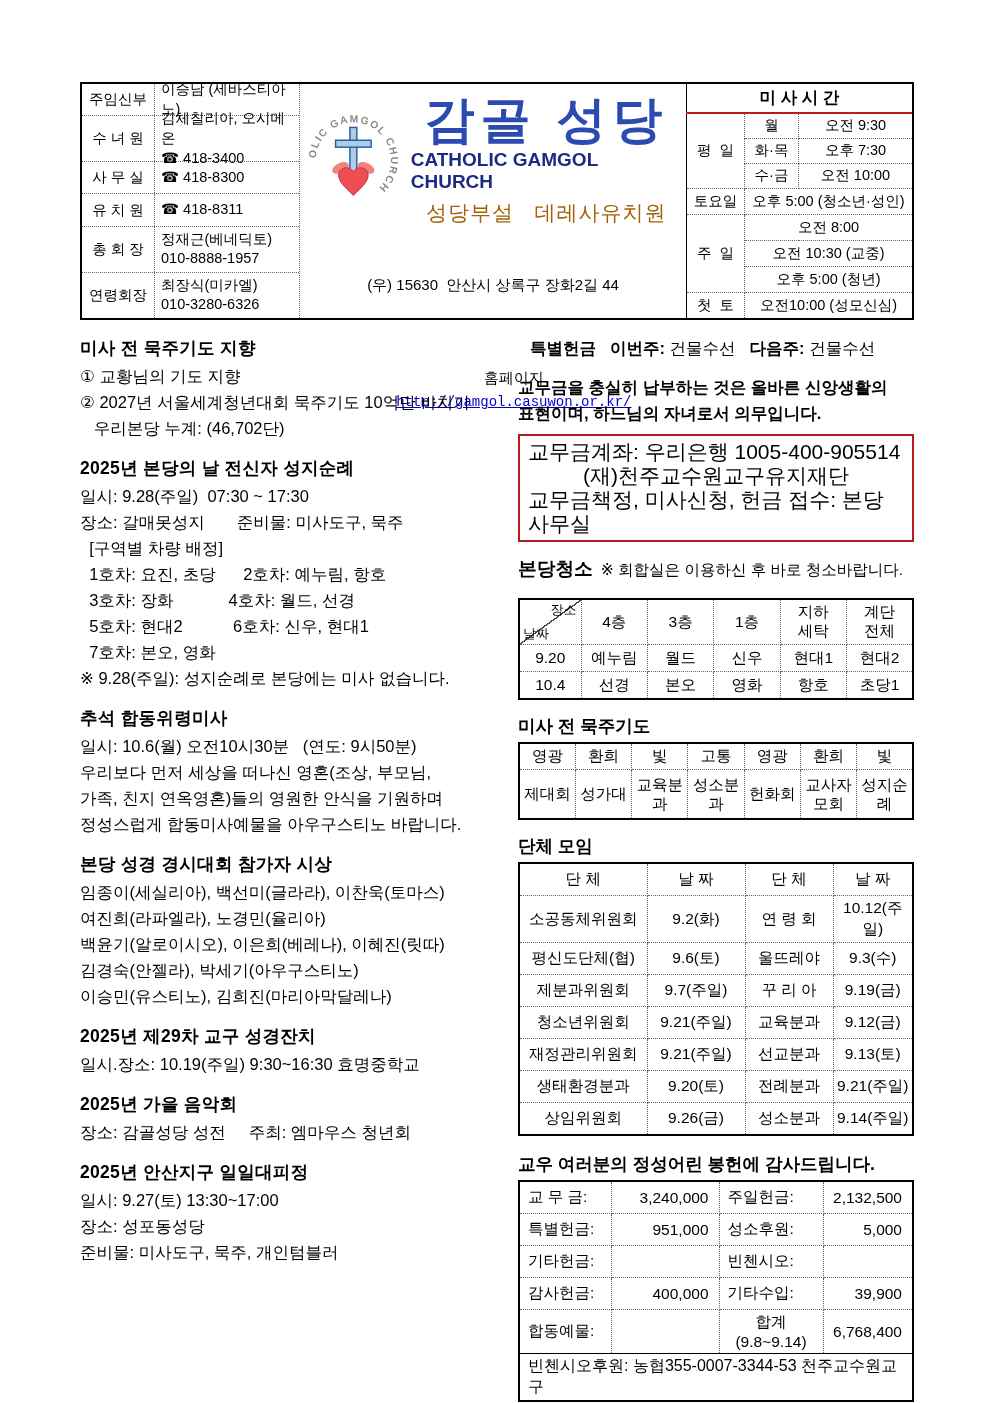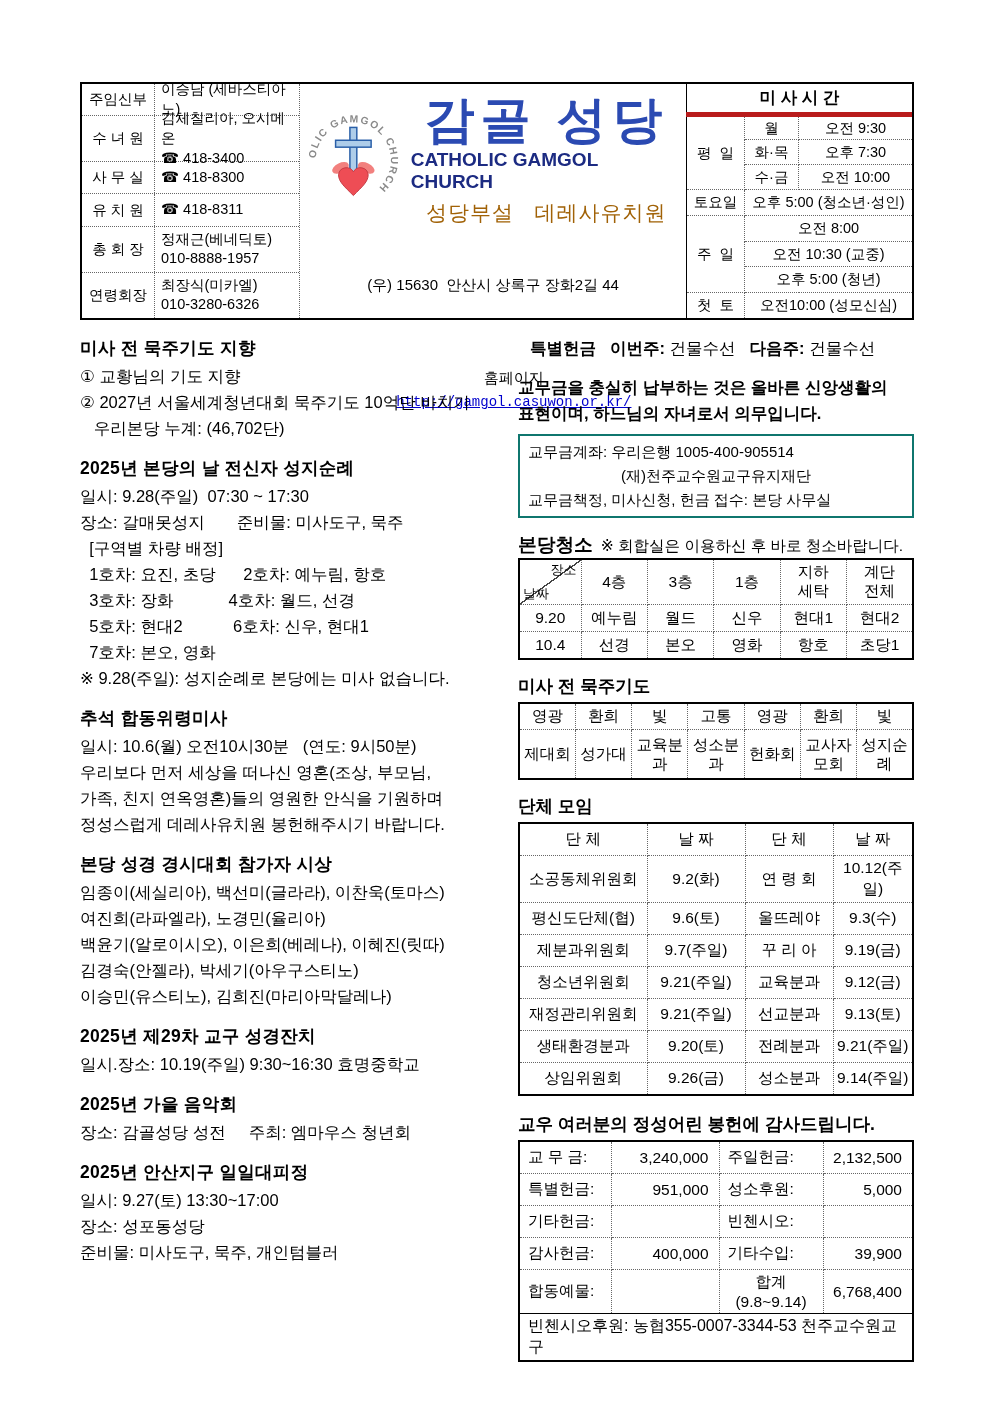--- a/index.html
+++ b/index.html
@@ -22,43 +22,43 @@
   .church-name-en { font-size:19px; font-weight:bold; color:#1c2b82; letter-spacing:0px; margin-top:2px; }
   .church-sub { font-size:21px; color:#a16207; margin-top:6px; letter-spacing:1px; white-space:pre; }
   .addr { font-size:15px; text-align:center; line-height:1.55; white-space:pre; }
   .url { color:#0000cc; text-decoration:underline; font-family:"Liberation Mono","DejaVu Sans Mono",monospace; font-size:14px; }
 
   .mass-table { width:226px; border-collapse:collapse; border-left:1px solid #000; font-size:14.5px; table-layout:fixed; height:100%; }
   .mass-table td { border:1px dotted #666; text-align:center; padding:1px 1px; overflow:hidden; white-space:pre; }
   .mass-table tr td:last-child { border-right:none; }
   .mass-table tr:first-child td { border-top:none; }
   .mass-table tr:last-child td { border-bottom:none; }
-  .mass-table tr.mtitle td { border-left:none; border-bottom:5px solid #b91c1c; font-weight:bold; font-size:16.5px; height:26px; }
+  .mass-table tr.mtitle td { border-left:none; border-bottom:2px solid #b91c1c; font-weight:bold; font-size:16.5px; height:26px; }
   .mass-table td.mlab { border-left:none; }
   .mass-table tr.small { height:25px; }
 
   
   .columns { display:flex; gap:14px; margin-top:16px; align-items:flex-start; }
   .col-left { width:424px; flex:none; }
   .col-right { flex:1; min-width:0; }
 
   .section { margin-bottom:15px; }
   .section h3 { font-size:17.5px; font-weight:bold; margin:0 0 3px 0; letter-spacing:0.3px; }
   .line { font-size:16.5px; line-height:26px; white-space:pre-wrap; }
 
   
   .special-line { display:flex; gap:14px; font-size:16.5px; margin:2px 0 14px 12px; }
   .special-line .b { font-weight:bold; }
   .notice { font-weight:bold; font-size:16.5px; line-height:26px; margin-bottom:8px; }
-  .acct-box { border:2px solid #0f766e; padding:4px 8px; font-size:15px; line-height:24px; margin-bottom:14px; }
+  .acct-box { border:2px solid #b91c1c; padding:4px 8px; font-size:21px; line-height:24px; margin-bottom:14px; }
   .acct-box .c2 { text-align:center; }
 
   .rt { width:100%; border-collapse:collapse; border:2px solid #000; font-size:15.5px; table-layout:fixed; }
   .rt td, .rt th { border:1px dotted #666; text-align:center; padding:2px 3px; font-weight:normal; overflow:hidden; }
-  .h-inline { display:flex; align-items:baseline; gap:8px; margin-bottom:0; }
+  .h-inline { display:flex; align-items:baseline; gap:8px; margin-bottom:16px; }
   .h-inline h3 { margin:0; }
   .h-inline .note { font-size:15.5px; }
 
   .corner { position:relative; padding:0; background:
     linear-gradient(to bottom right, transparent calc(50% - 0.7px), #444 calc(50% - 0.7px), #444 calc(50% + 0.7px), transparent calc(50% + 0.7px)); margin-left: 24px; }
   .corner .ct { position:absolute; top:1px; right:4px; font-size:13px; }
   .corner .cb { position:absolute; bottom:1px; left:3px; font-size:13px; }
   .prewrap { white-space:pre-line; line-height:1.2; }
   .clean-hdr td { height:40px; }
   .clean-row td { height:22px;text-align:center; }
@@ -218,21 +218,21 @@
         <div class="line">  5호차: 현대2           6호차: 신우, 현대1</div>
         <div class="line">  7호차: 본오, 영화</div>
         <div class="line">※ 9.28(주일): 성지순례로 본당에는 미사 없습니다.</div>
       </div>
 
       <div class="section">
         <h3>추석 합동위령미사</h3>
         <div class="line">일시: 10.6(월) 오전10시30분   (연도: 9시50분)</div>
         <div class="line">우리보다 먼저 세상을 떠나신 영혼(조상, 부모님,</div>
         <div class="line">가족, 친지 연옥영혼)들의 영원한 안식을 기원하며</div>
-        <div class="line">정성스럽게 데레사유치원 봉헌해주시기 바랍니다.</div>
+        <div class="line">정성스럽게 합동미사예물을 아우구스티노 바랍니다.</div>
       </div>
 
       <div class="section">
         <h3>본당 성경 경시대회 참가자 시상</h3>
         <div class="line">임종이(세실리아), 백선미(글라라), 이찬욱(토마스)</div>
         <div class="line">여진희(라파엘라), 노경민(율리아)</div>
         <div class="line">백윤기(알로이시오), 이은희(베레나), 이혜진(릿따)</div>
         <div class="line">김경숙(안젤라), 박세기(아우구스티노)</div>
         <div class="line">이승민(유스티노), 김희진(마리아막달레나)</div>
       </div>

